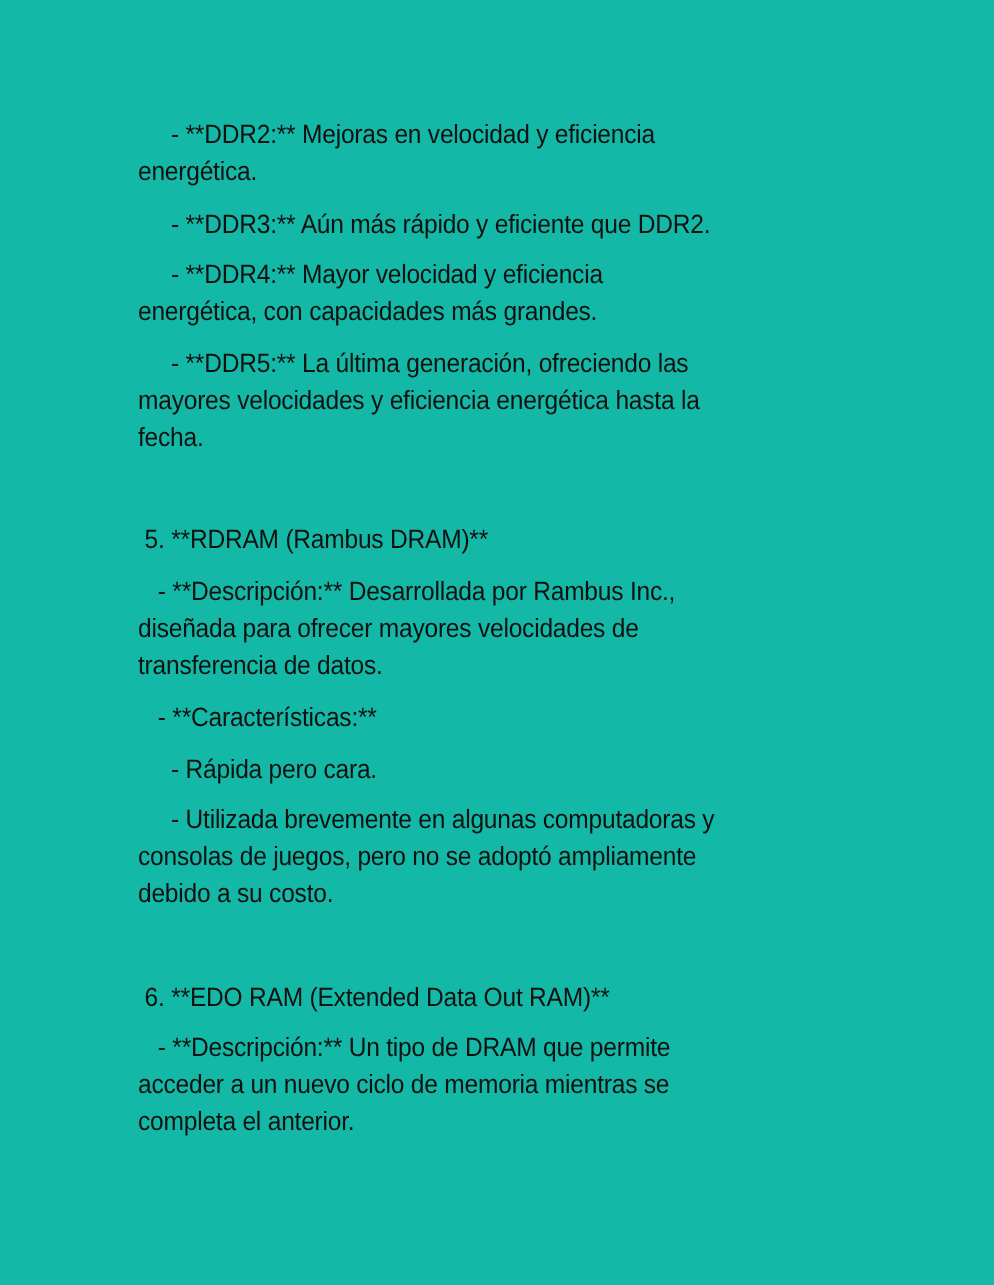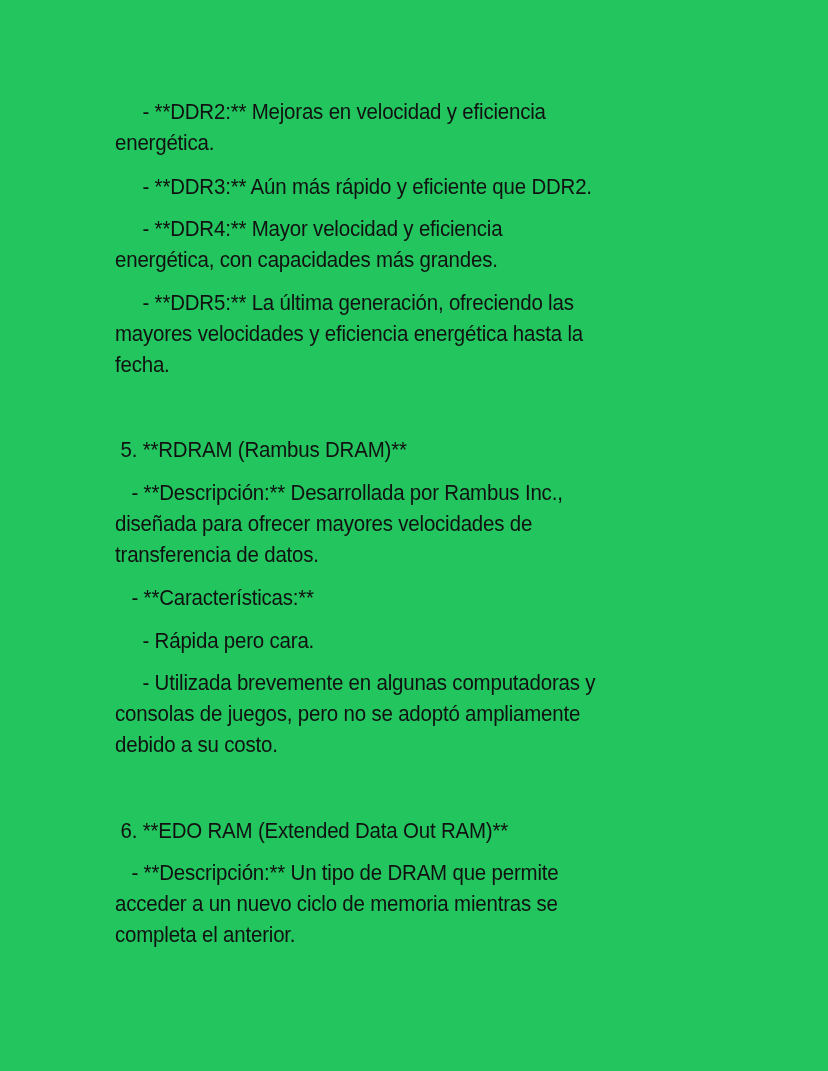--- a/index.html
+++ b/index.html
@@ -14,21 +14,21 @@
       overflow: hidden;
       font-family: "Liberation Sans", "DejaVu Sans", sans-serif;
       color: #111111;
     }
     .page {
       position: absolute;
       left: 0;
       top: 0;
       width: 828px;
       height: 1071px;
-      background: #22c55e;
+      background: #14b8a6;
     }
     .line {
       position: absolute;
       left: 115px;
       font-size: 22px;
       line-height: 32px;
       white-space: nowrap;
       letter-spacing: -0.2px;
       transform: scaleX(0.93);
       transform-origin: left center;

